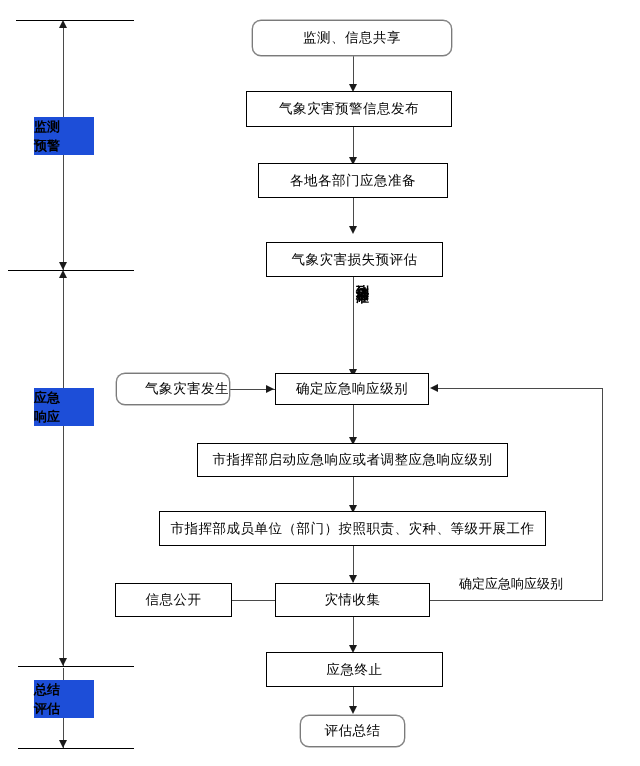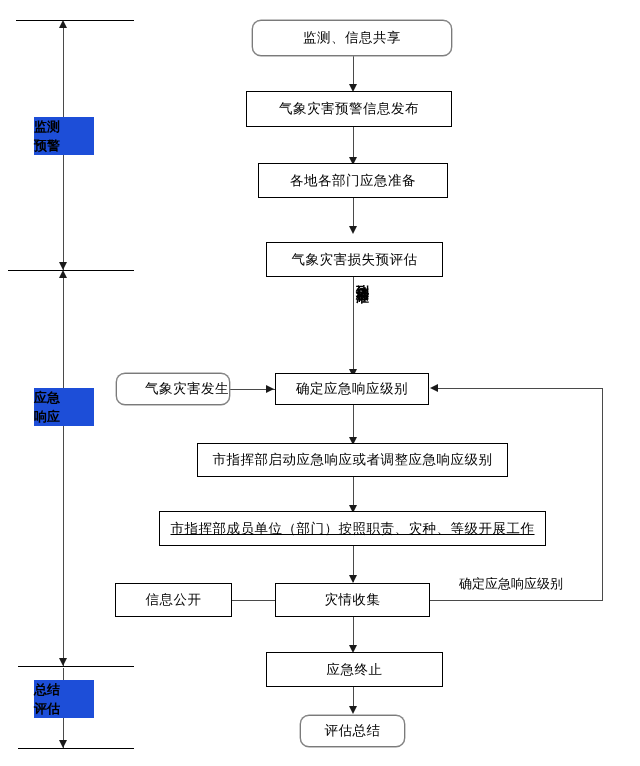--- a/index.html
+++ b/index.html
@@ -223,21 +223,21 @@
   </div>
 
   <div class="node" style="left:275px; top:373px; width:154px; height:32px;">
     <span class="nodetext">确定应急响应级别</span>
   </div>
 
   <div class="node" style="left:197px; top:443px; width:311px; height:34px;">
     <span class="nodetext">市指挥部启动应急响应或者调整应急响应级别</span>
   </div>
 
-  <div class="node" style="left:159px; top:511px; width:387px; height:35px;text-decoration:underline;">
+  <div class="node" style="left:159px; top:511px; width:387px; height:35px;">
     <span class="nodetext">市指挥部成员单位（部门）按照职责、灾种、等级开展工作</span>
   </div>
 
   <div class="node" style="left:115px; top:583px; width:117px; height:34px;">
     <span class="nodetext">信息公开</span>
   </div>
 
   <div class="node" style="left:275px; top:583px; width:155px; height:34px;">
     <span class="nodetext">灾情收集</span>
   </div>

